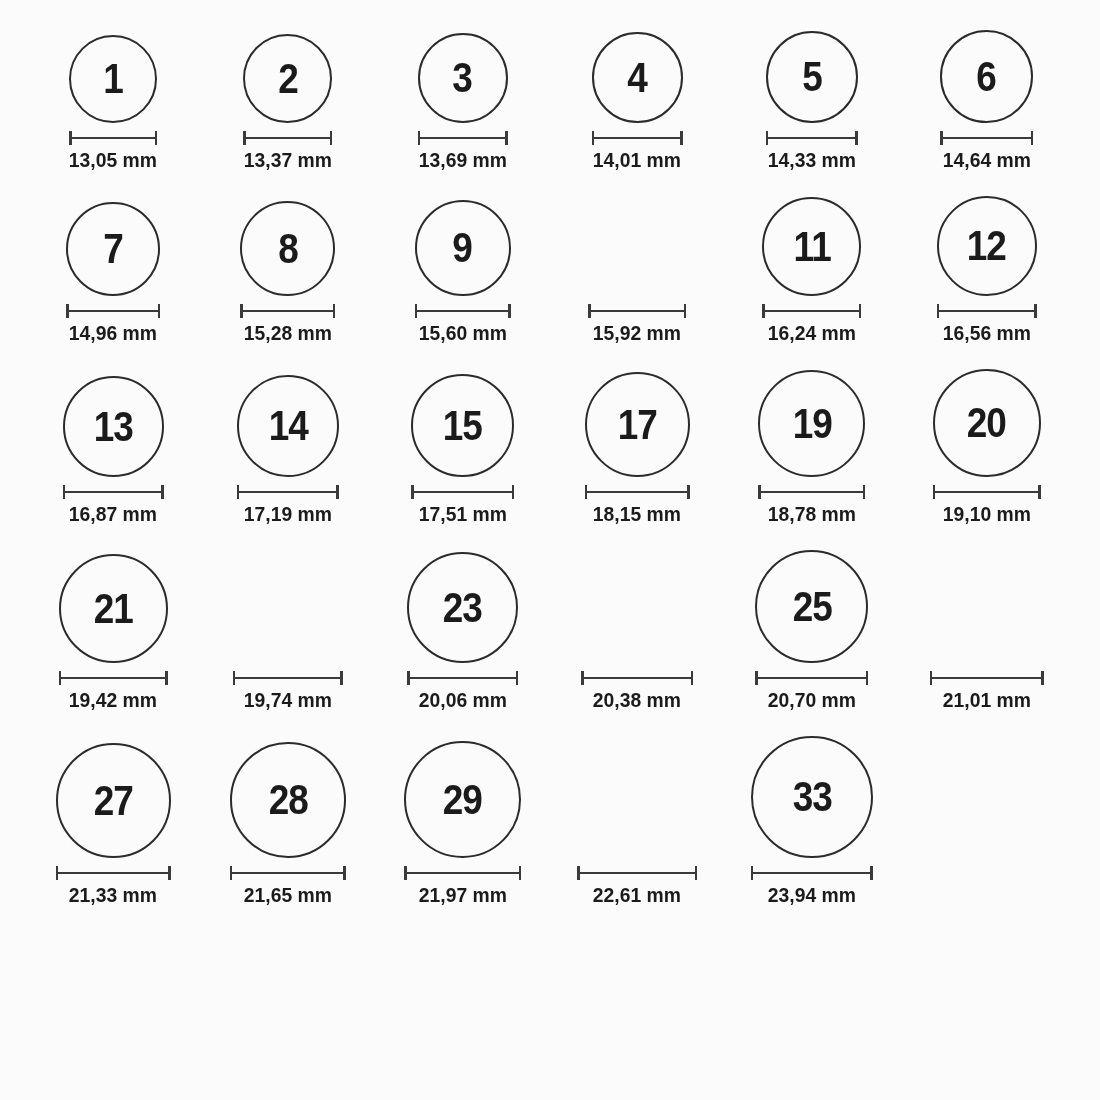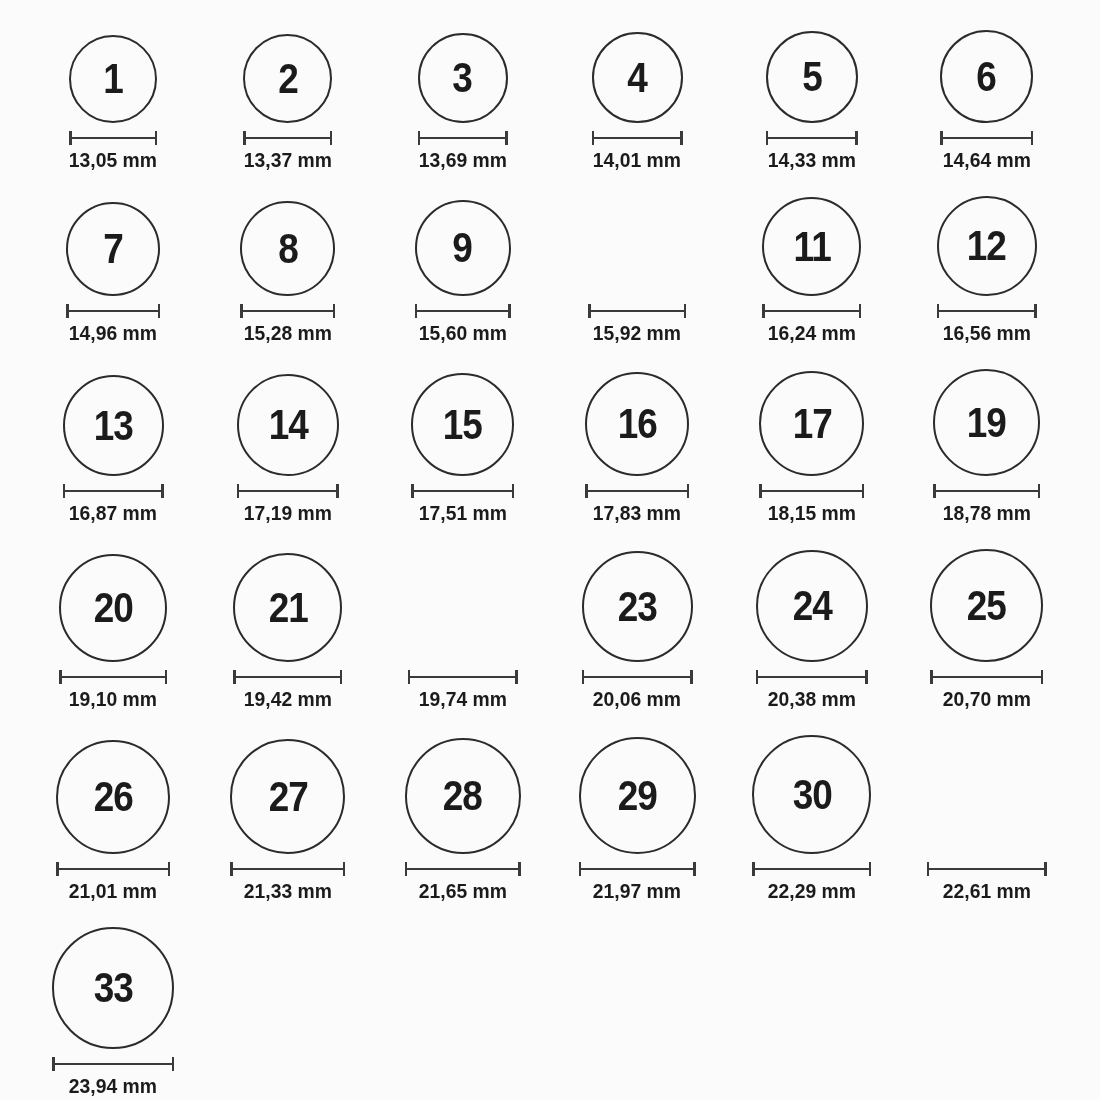--- a/index.html
+++ b/index.html
@@ -231,31 +231,20 @@
       <span class="num">15</span>
     </div>
     <div class="measure" style="width: 103px;">
       <span class="tick"></span>
       <span class="bar"></span>
       <span class="tick"></span>
     </div>
     <div class="label">17,51 mm</div>
   </div>
       <div class="cell">
-    <div class="circle" style="width: 104px; height: 104px;">
-      <span class="num">16</span>
-    </div>
-    <div class="measure" style="width: 104px;">
-      <span class="tick"></span>
-      <span class="bar"></span>
-      <span class="tick"></span>
-    </div>
-    <div class="label">17,83 mm</div>
-  </div>
-      <div class="cell">
     <div class="circle" style="width: 105px; height: 105px;">
       <span class="num">17</span>
     </div>
     <div class="measure" style="width: 105px;">
       <span class="tick"></span>
       <span class="bar"></span>
       <span class="tick"></span>
     </div>
     <div class="label">18,15 mm</div>
   </div>
@@ -305,45 +294,39 @@
       <span class="num">23</span>
     </div>
     <div class="measure" style="width: 111px;">
       <span class="tick"></span>
       <span class="bar"></span>
       <span class="tick"></span>
     </div>
     <div class="label">20,06 mm</div>
   </div>
       <div class="cell">
-    <div class="circle" style="width: 112px; height: 112px;">
-      <span class="num">24</span>
-    </div>
     <div class="measure" style="width: 112px;">
       <span class="tick"></span>
       <span class="bar"></span>
       <span class="tick"></span>
     </div>
     <div class="label">20,38 mm</div>
   </div>
       <div class="cell">
     <div class="circle" style="width: 113px; height: 113px;">
       <span class="num">25</span>
     </div>
     <div class="measure" style="width: 113px;">
       <span class="tick"></span>
       <span class="bar"></span>
       <span class="tick"></span>
     </div>
     <div class="label">20,70 mm</div>
   </div>
       <div class="cell">
-    <div class="circle" style="width: 114px; height: 114px;">
-      <span class="num">26</span>
-    </div>
     <div class="measure" style="width: 114px;">
       <span class="tick"></span>
       <span class="bar"></span>
       <span class="tick"></span>
     </div>
     <div class="label">21,01 mm</div>
   </div>
       <div class="cell">
     <div class="circle" style="width: 115px; height: 115px;">
       <span class="num">27</span>
@@ -369,31 +352,20 @@
       <div class="cell">
     <div class="circle" style="width: 117px; height: 117px;">
       <span class="num">29</span>
     </div>
     <div class="measure" style="width: 117px;">
       <span class="tick"></span>
       <span class="bar"></span>
       <span class="tick"></span>
     </div>
     <div class="label">21,97 mm</div>
-  </div>
-      <div class="cell">
-    <div class="circle" style="width: 119px; height: 119px;">
-      <span class="num">30</span>
-    </div>
-    <div class="measure" style="width: 119px;">
-      <span class="tick"></span>
-      <span class="bar"></span>
-      <span class="tick"></span>
-    </div>
-    <div class="label">22,29 mm</div>
   </div>
       <div class="cell">
     <div class="measure" style="width: 120px;">
       <span class="tick"></span>
       <span class="bar"></span>
       <span class="tick"></span>
     </div>
     <div class="label">22,61 mm</div>
   </div>
       <div class="cell">

